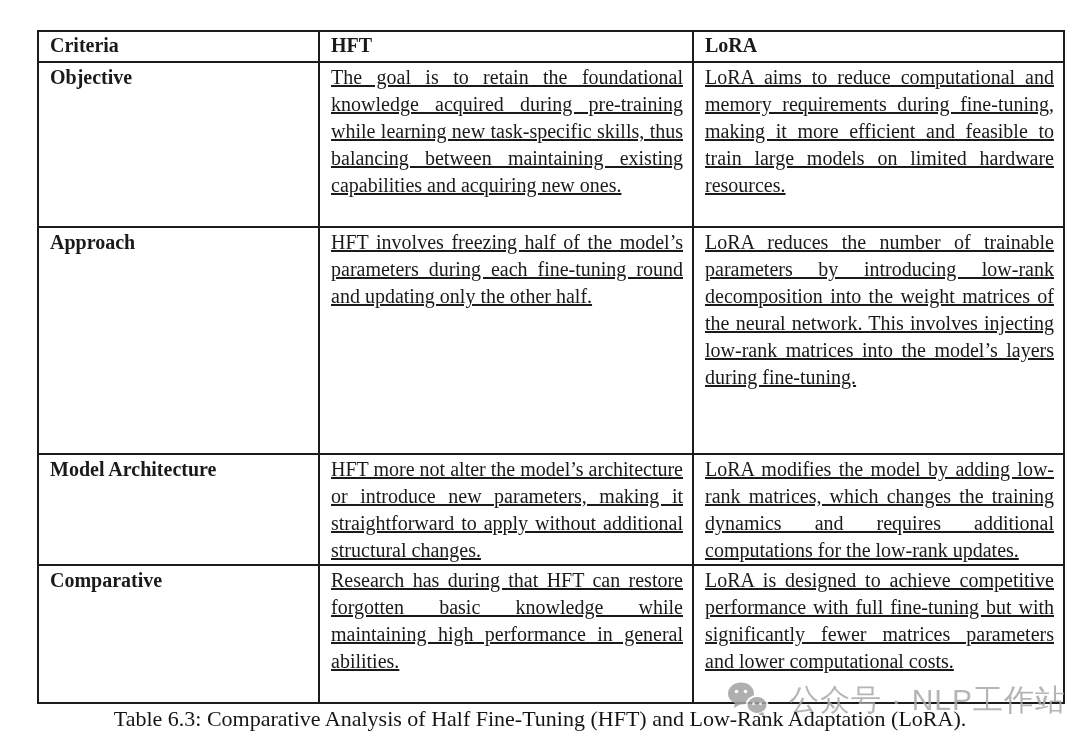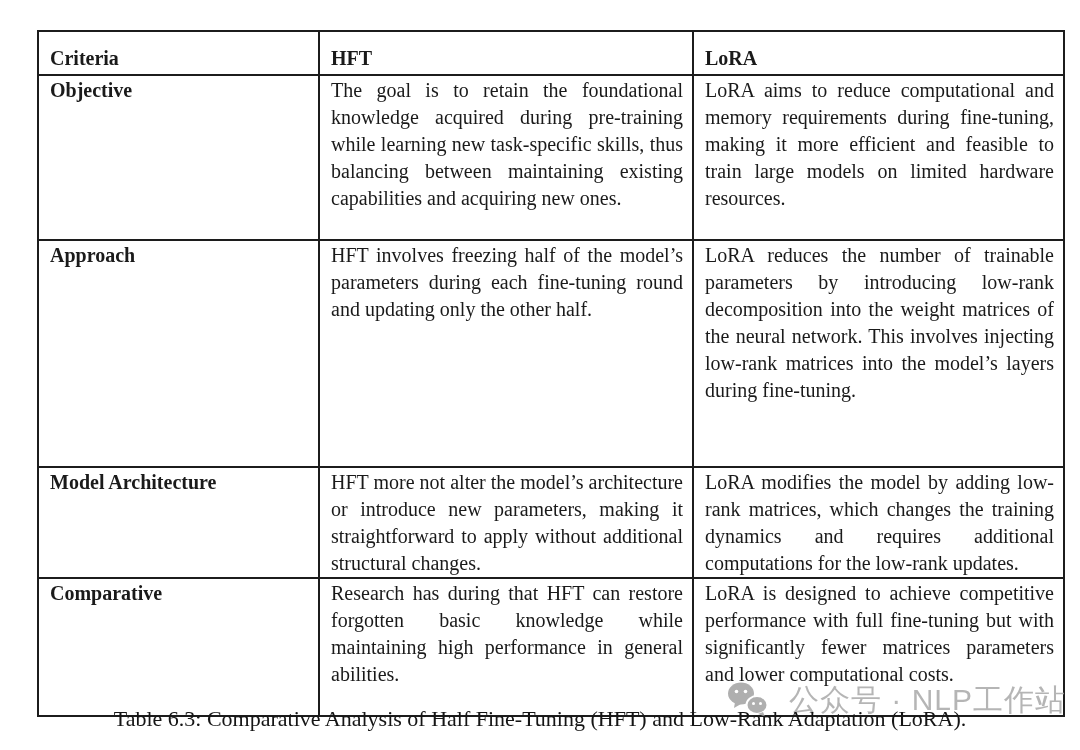--- a/index.html
+++ b/index.html
@@ -32,36 +32,37 @@
     border: 2px solid #1c1c1c;
     vertical-align: top;
     padding: 1px 9px 0 11px;
     font-size: 20px;
     line-height: 27px;
     box-sizing: border-box;
   }
   table.cmp th {
     text-align: left;
     font-weight: bold;
-    padding-top: 13px;
+    padding-top: 0;
     padding-bottom: 2px;
   }
   tr.hdr    { height: 29px;  }
   tr.r-obj  { height: 165px; }
   tr.r-app  { height: 227px; }
   tr.r-arch { height: 102px; margin-left: 25px; }
   tr.r-perf { height: 138px; }
   td.crit {
     font-weight: bold;
     text-align: left;
     border-radius: 28px;
   }
   td.body {
     text-align: justify;
     text-justify: inter-word;
+    text-decoration: underline;
   }
   .caption {
     position: absolute;
     left: 0;
     top: 706px;
     width: 1080px;
     text-align: center;
     font-size: 22px;
     color: #151515;
     z-index: 2;

